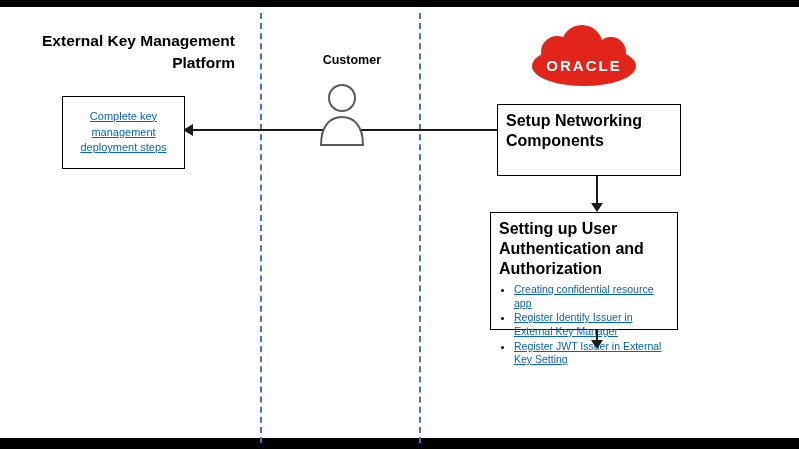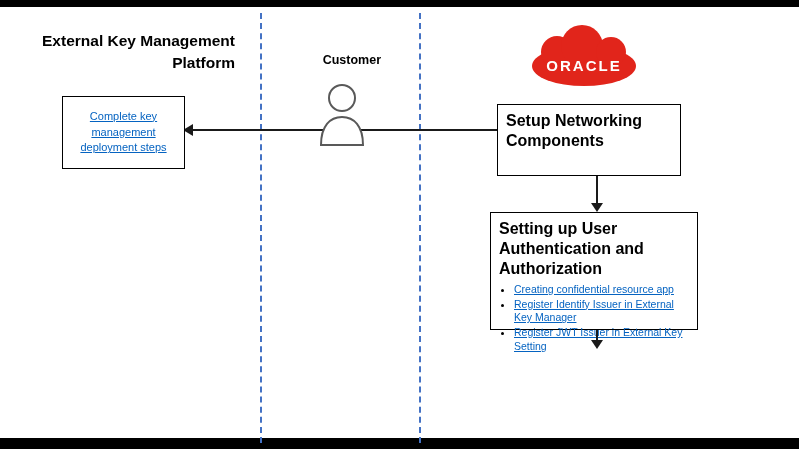--- a/index.html
+++ b/index.html
@@ -43,21 +43,21 @@
   .box li{line-height:1.3;margin:1px 0;color:#000;font-size:10.5px;}
   .box li::marker{color:#000;}
 
   .link{color:#0563C1;text-decoration:underline;cursor:pointer;}
 
   .deployment{left:62px;top:96px;width:123px;height:73px;display:flex;
               align-items:center;justify-content:center;text-align:center;padding:4px;}
   .deployment .link{font-size:11px;line-height:1.45;}
 
   .networking{left:497px;top:104px;width:184px;height:72px;}
-  .auth{left:490px;top:212px;width:208px;height:118px;}
+  .auth{left:490px;top:212px;width:188px;height:118px;}
   .endpoint{left:490px;top:350px;width:194px;height:65px;}
 
   .oracle{position:absolute;left:527px;top:22px;}
 </style>
 </head>
 <body>
 
 <div class="canvas">
 
   <div class="bar top"></div>

